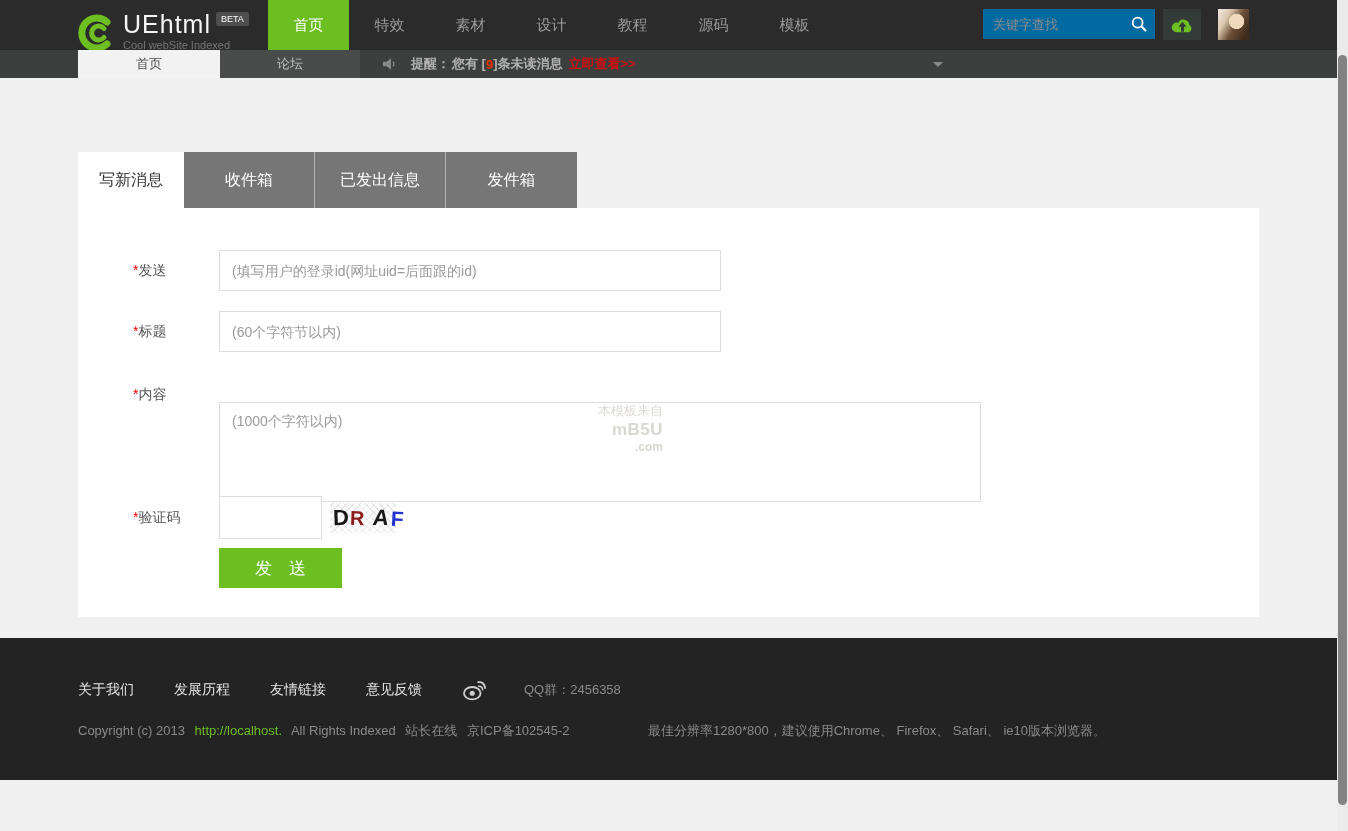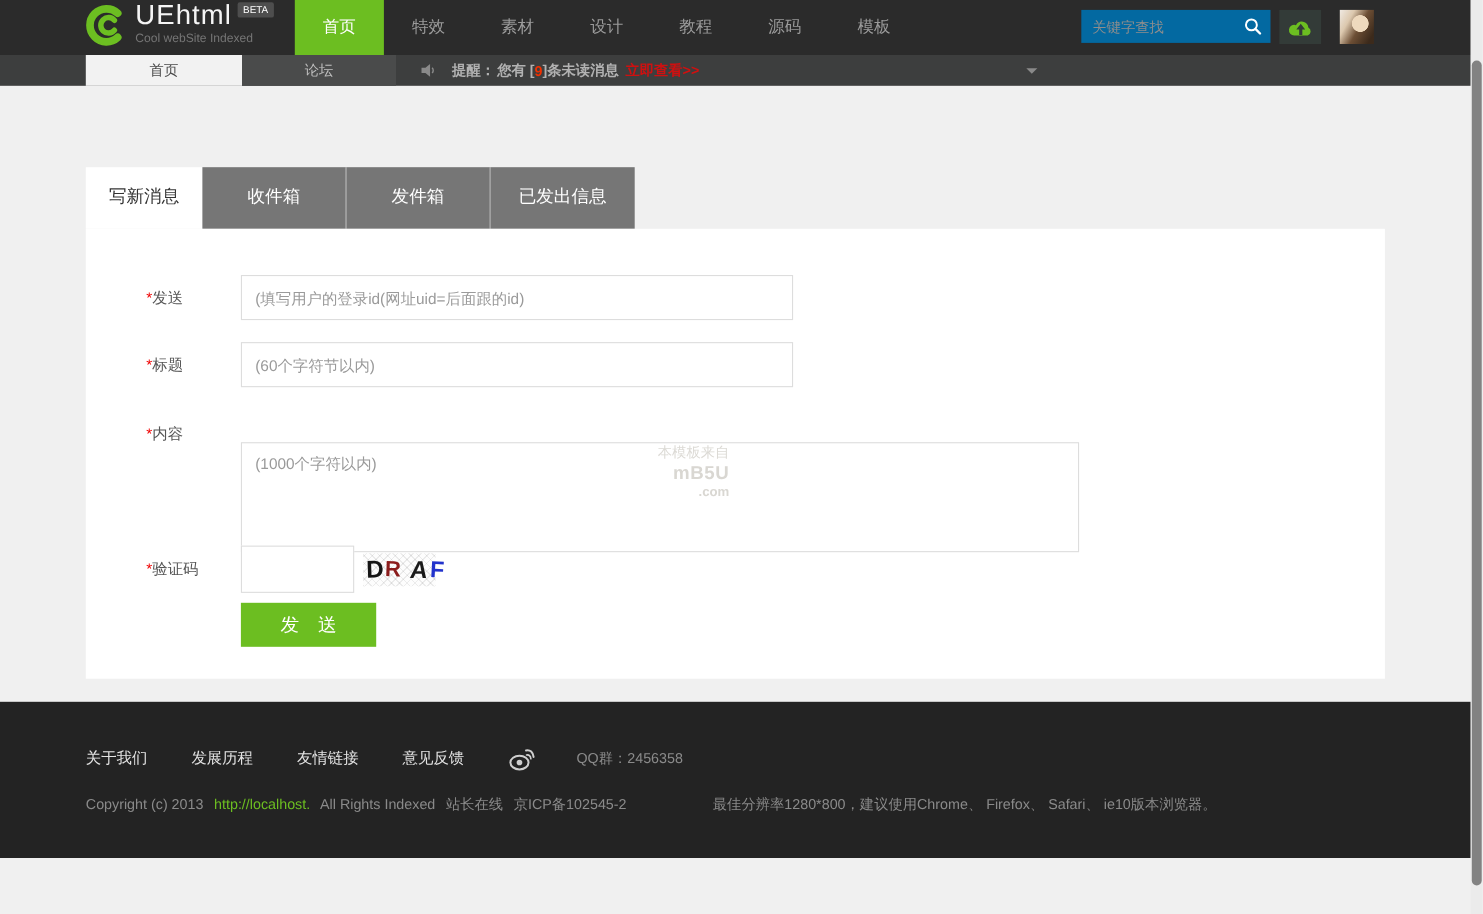--- a/index.html
+++ b/index.html
@@ -2,21 +2,21 @@
 <html><head>
 <meta charset="utf-8">
 <style>
   html,body { margin:0; padding:0; background:#f0f0f0; }
   .page { position:relative; width:1348px; height:831px; overflow:hidden;
           font-family:"Liberation Sans","DejaVu Sans",sans-serif; background:#f0f0f0; }
   a { text-decoration:none; }
 
   
   .topbar { position:absolute; top:0; left:0; width:1337px; height:50px; background:#2b2b2b; }
-  .logo { position:absolute; left:76px; top:2px; display:flex; align-items:flex-start; cursor:pointer; }
+  .logo { position:absolute; left:76px; top:12px; display:flex; align-items:flex-start; cursor:pointer; }
   .logo-icon svg { display:block; }
   .logo-txt { margin-left:7px; }
   .logo-row { display:flex; align-items:flex-start; }
   .logo-name { color:#f5f5f5; font-size:25px; line-height:25px; letter-spacing:1px; }
   .logo-badge { background:#4e4e4e; color:#fff; font-size:9px; padding:2px 5px; margin-left:5px; border-radius:2px; line-height:10px; }
   .logo-tag { color:#757575; font-size:11px; margin-top:2px; }
 
   .mainnav { position:absolute; left:268px; top:0; display:flex; height:50px; }
   .nav-item { width:81px; height:50px; line-height:50px; text-align:center; color:#9b9b9b; font-size:15px; cursor:pointer; }
   .nav-item.active { background:#6cbe21; color:#fff; }
@@ -176,22 +176,22 @@
       <span class="count">9</span>
       <span>]条未读消息</span>
       <a class="redlink">立即查看&gt;&gt;</a>
     </div>
     <span class="caret"></span>
   </div>
 
   <nav class="mtabs">
     <a class="mtab active">写新消息</a>
     <a class="mtab">收件箱</a>
+    <a class="mtab">已发出信息</a>
     <a class="mtab">发件箱</a>
-    <a class="mtab">已发出信息</a>
   </nav>
 
   <section class="card">
 
     <div class="flabel lab1">
       <span class="req">*</span><span>发送</span>
     </div>
     <input id="f-send" class="finput" type="text" placeholder="(填写用户的登录id(网址uid=后面跟的id)" style="">
 
     <div class="flabel lab2">

